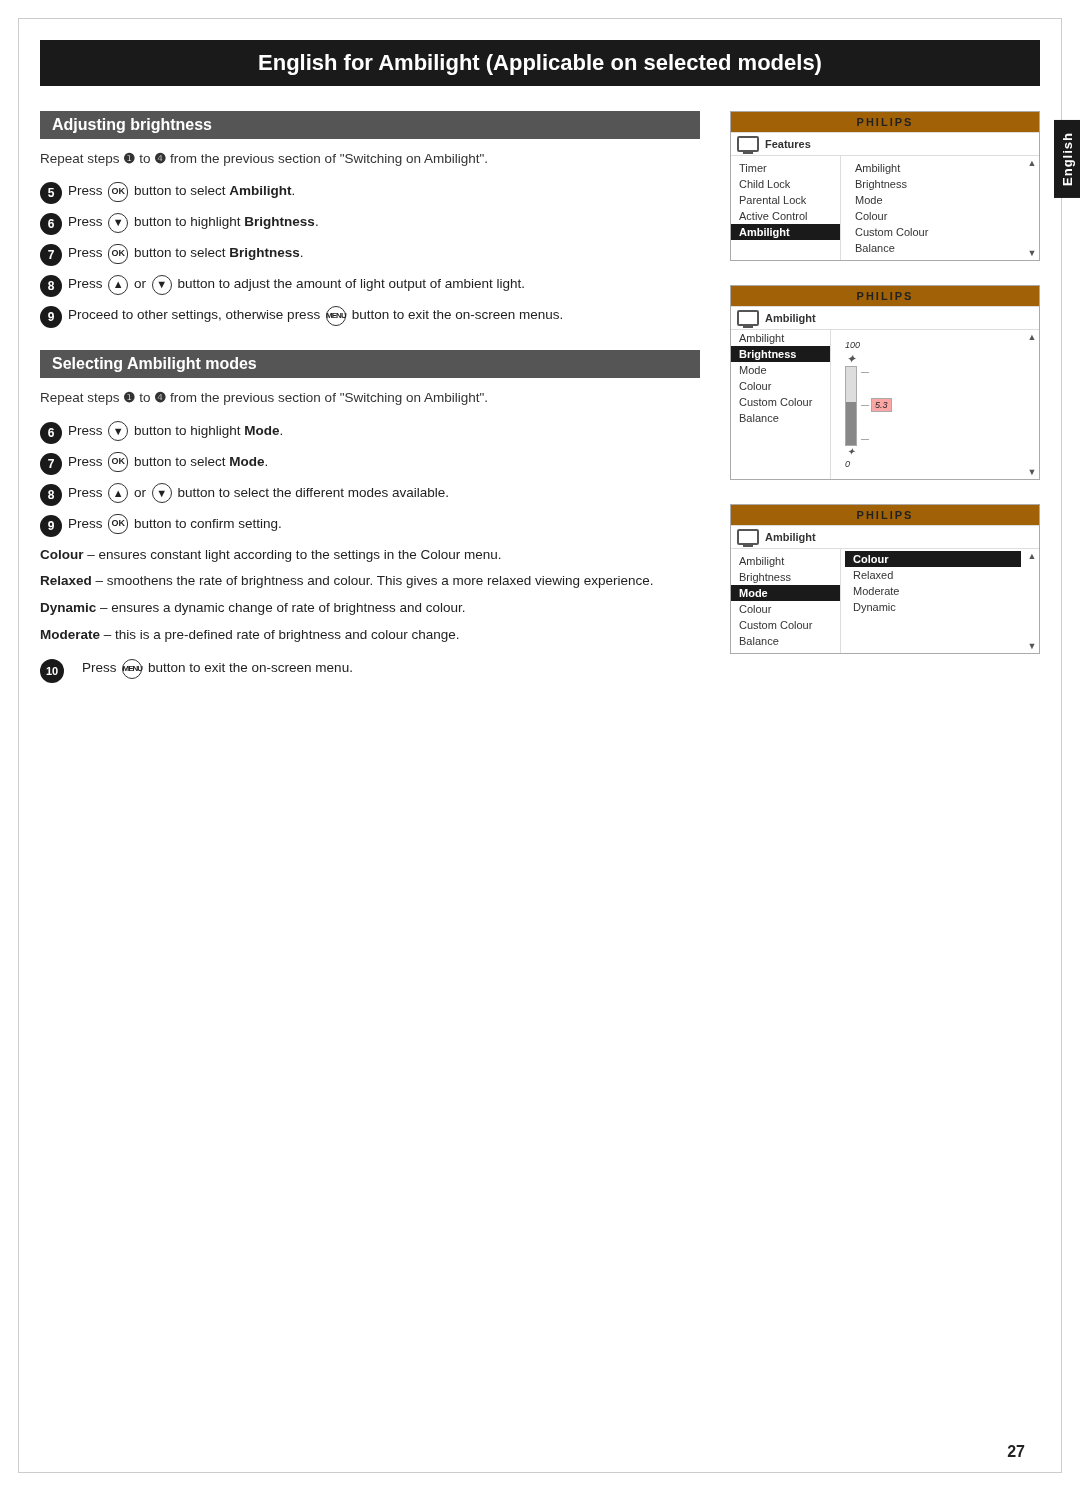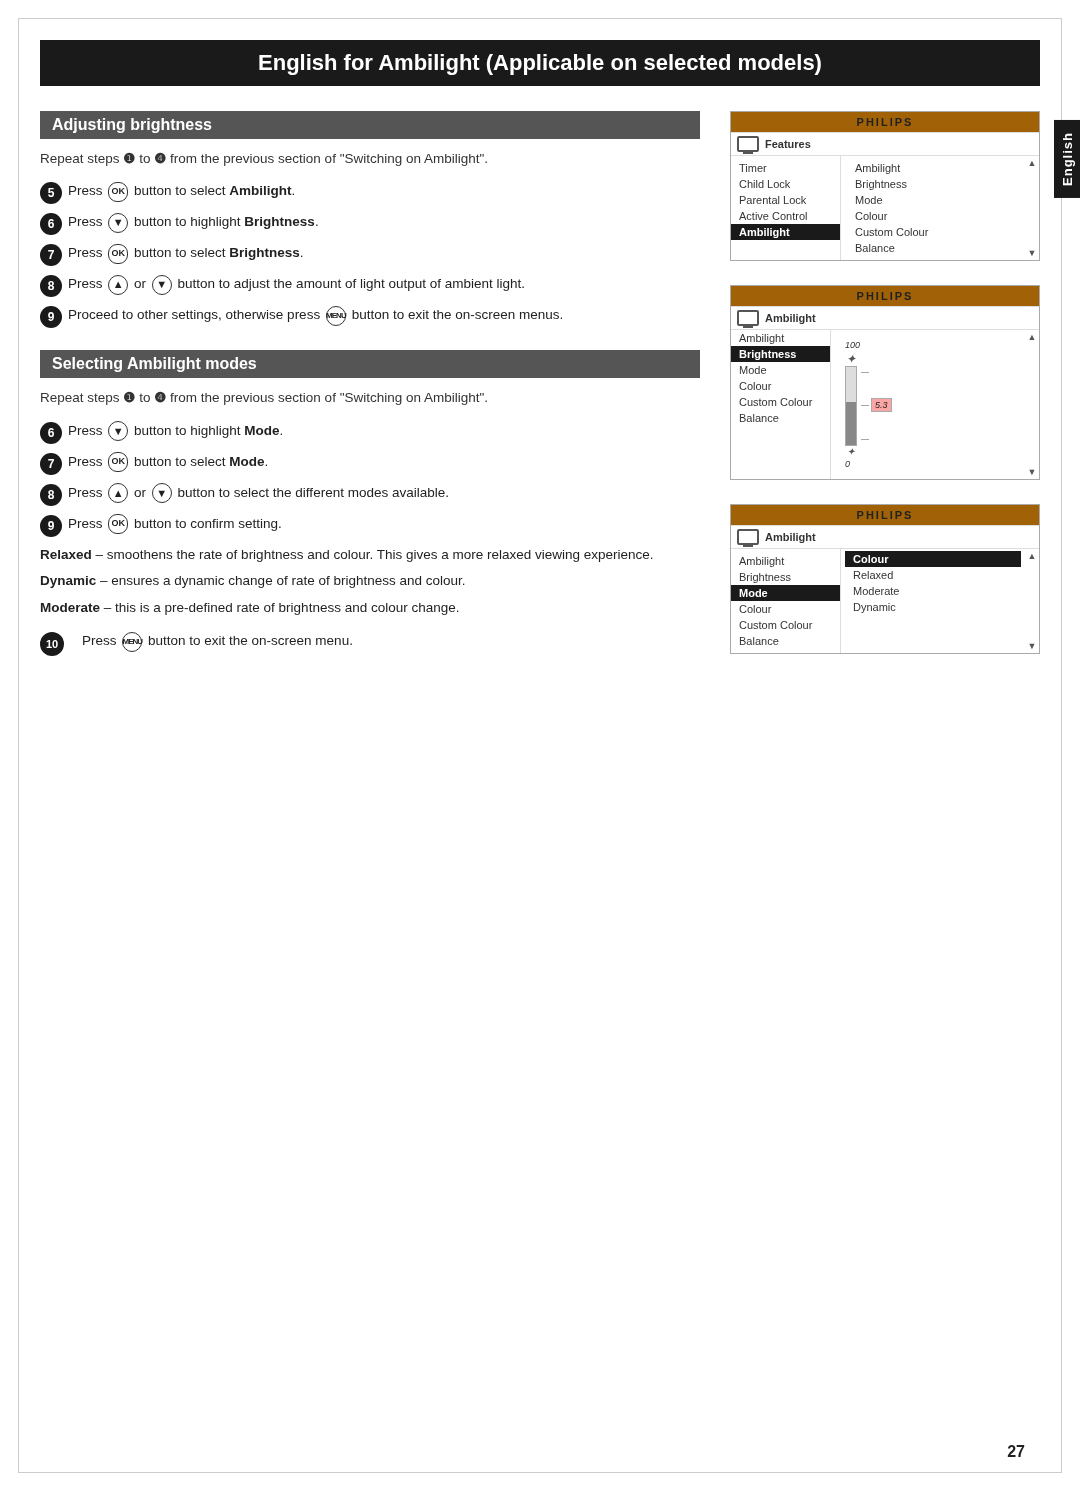--- a/index.html
+++ b/index.html
@@ -399,20 +399,23 @@
           </span>
         </div>
 
         <div class="step">
           <span class="step-num">9</span>
           <span>
             Press <span class="btn-icon btn-ok">OK</span> button to confirm setting.
           </span>
         </div>
 
+        <p class="desc-para">
+          <span class="bold-term">Colour</span> – ensures constant light according to the settings in the Colour menu.
+        </p>
         <p class="desc-para">
           <span class="bold-term">Relaxed</span> – smoothens the rate of brightness and colour. This gives a more relaxed viewing experience.
         </p>
         <p class="desc-para">
           <span class="bold-term">Dynamic</span> – ensures a dynamic change of rate of brightness and colour.
         </p>
         <p class="desc-para">
           <span class="bold-term">Moderate</span> – this is a pre-defined rate of brightness and colour change.
         </p>
 

